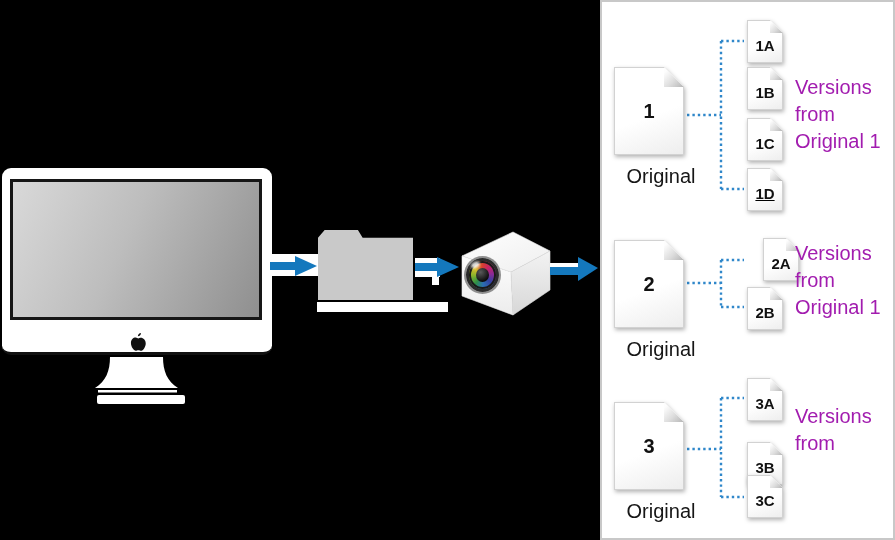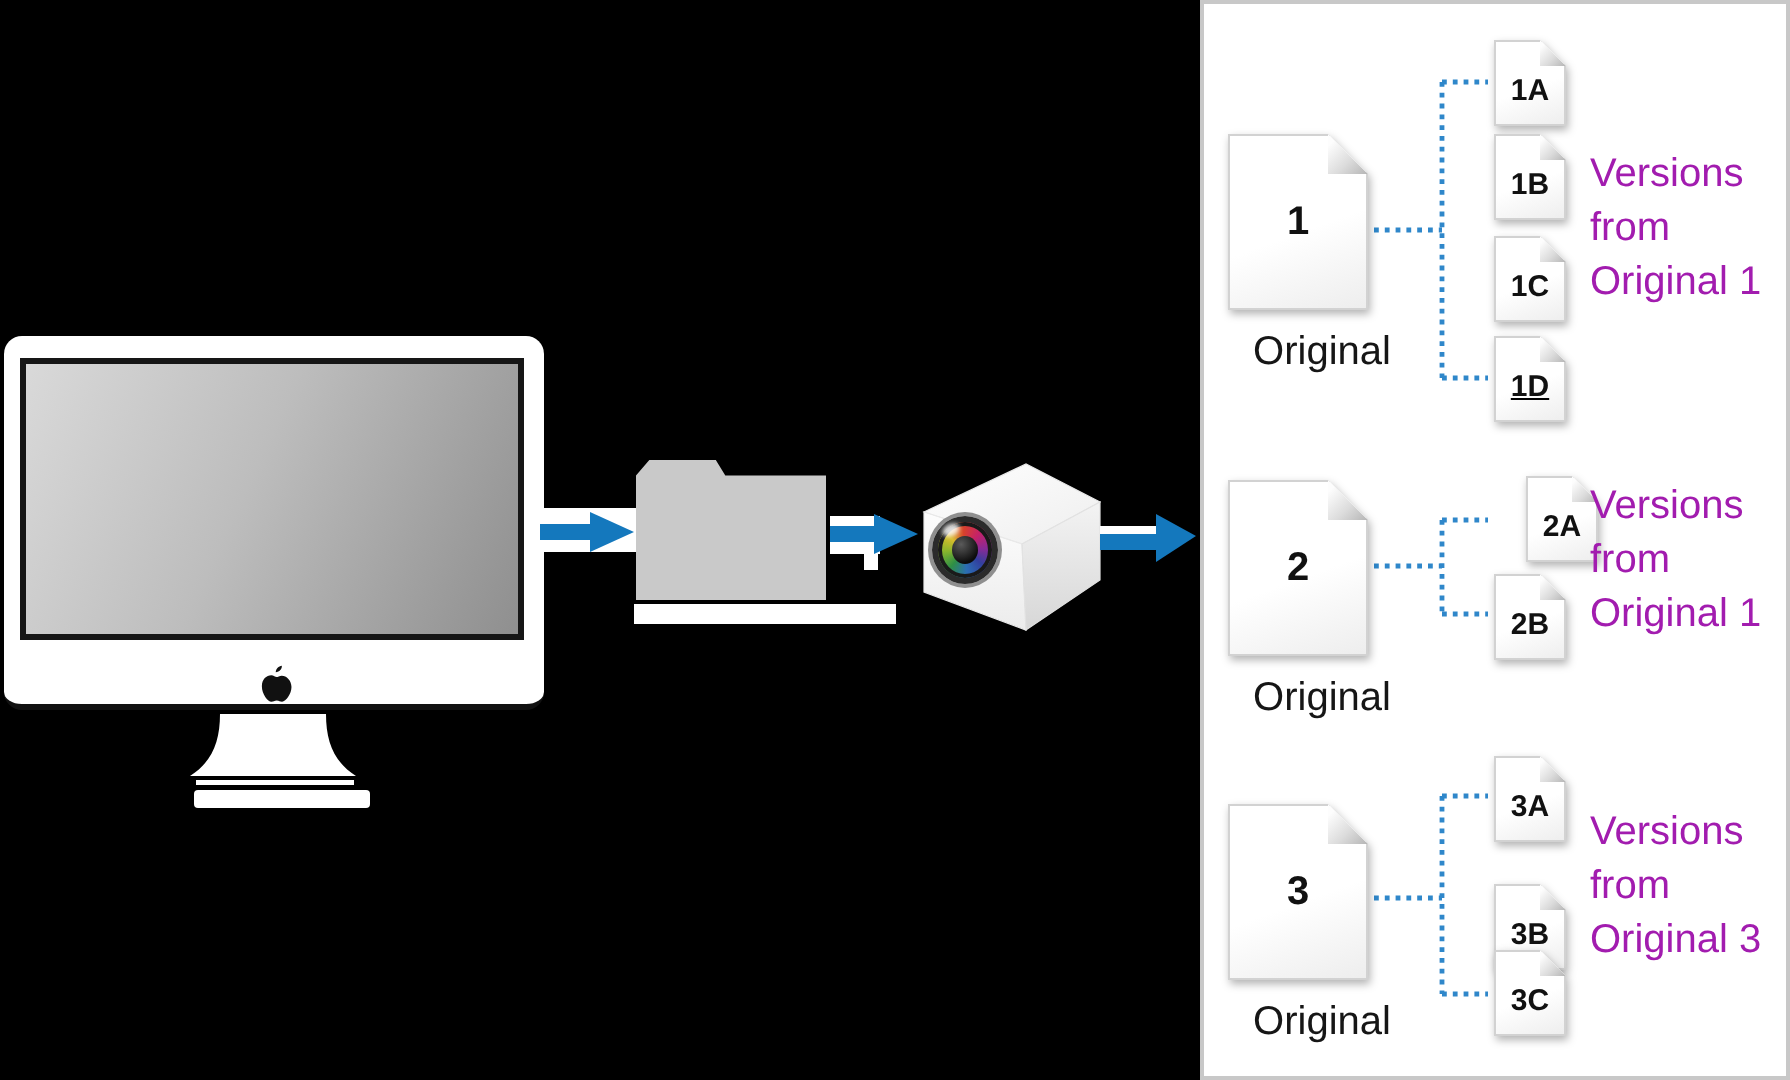--- a/index.html
+++ b/index.html
@@ -215,17 +215,16 @@
     </div>
     <div class="docwrap v v3c">
       <div class="doc doc-sm">
           <div class="fold"></div>
         <span>3C</span>
         </div>
     </div>
     <div class="vers-cap vc3">
       <span>Versions</span>
       <span>from</span>
-      <span>Original 3</span>
     </div>
 
   </div>
 </div>
 
 </body></html>

